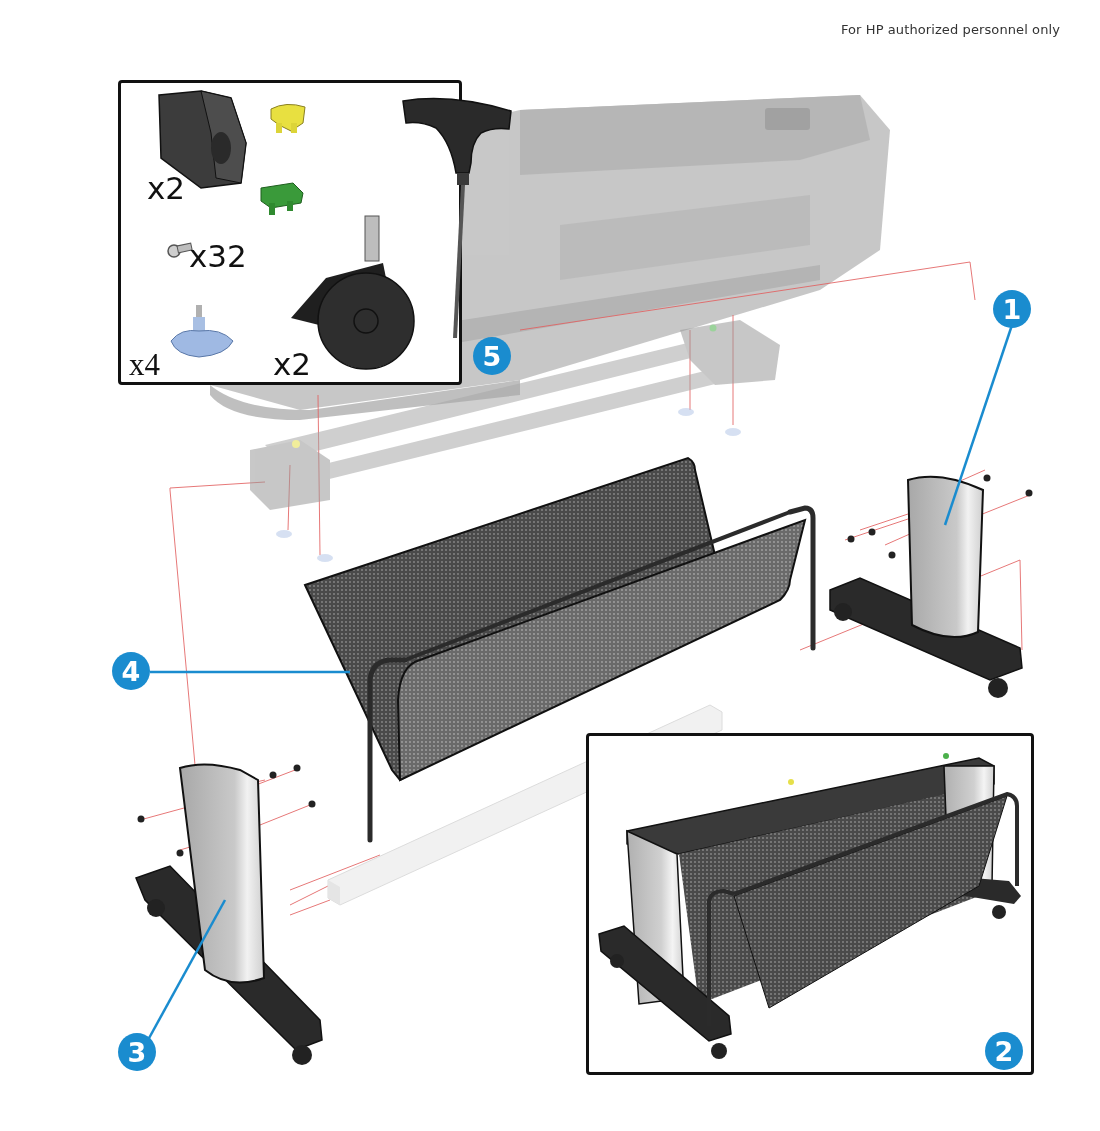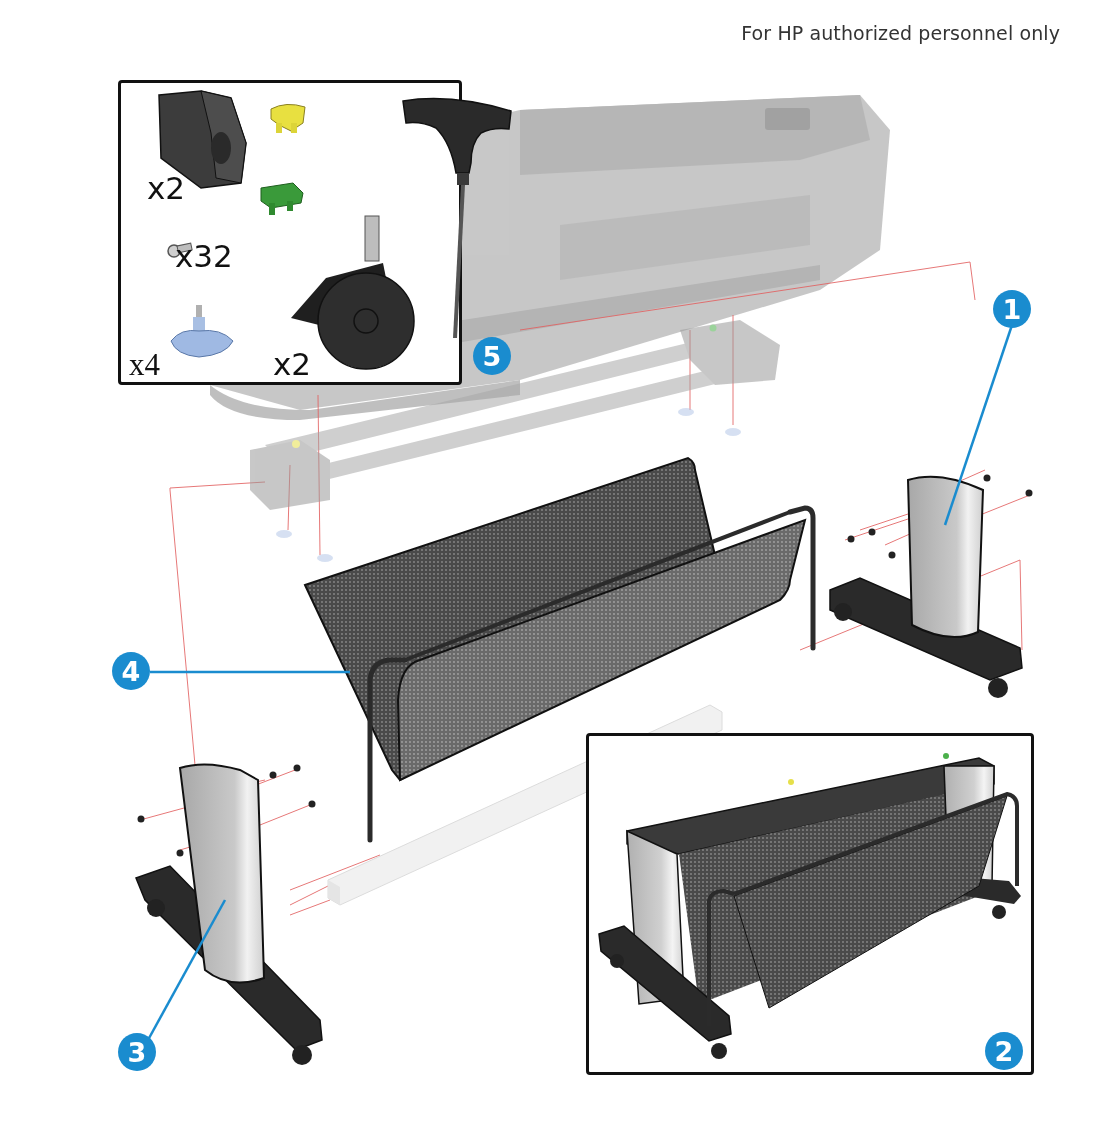--- a/index.html
+++ b/index.html
@@ -1,17 +1,17 @@
 <!DOCTYPE html>
 <html><head>
 <meta charset="utf-8">
 <style>
   html, body { margin: 0; padding: 0; background: #ffffff; }
   body { width: 1100px; height: 1131px; position: relative; overflow: hidden; font-family: "DejaVu Sans", sans-serif; }
-  .header-note { position: absolute; top: 22px; right: 40px; font-size: 19px; color: #333; letter-spacing: 0.1px; font-family: "DejaVu Sans", sans-serif; }
+  .header-note { position: absolute; top: 22px; right: 40px; font-size: 13px; color: #333; letter-spacing: 0.1px; font-family: "DejaVu Sans", sans-serif; }
   svg.canvas { position: absolute; left: 0; top: 0; }
   .inset { position: absolute; background: #fff; border: 3px solid #111; border-radius: 4px; box-sizing: border-box; }
   .qty { position: absolute; font-size: 31px; color: #111; font-family: "DejaVu Sans", sans-serif; line-height: 1; }
   .callout { position: absolute; width: 38px; height: 38px; border-radius: 50%; background: #1a8ccf; color: #fff; font-size: 27px; font-weight: bold; display: flex; align-items: center; justify-content: center; font-family: "DejaVu Sans", sans-serif; line-height: 1; }
 </style>
 </head>
 <body>
 
 <div class="header-note">For HP authorized personnel only</div>
 
@@ -164,21 +164,21 @@
     </g>
 
     <g>
       <path d="M282 18 Q330 10 390 28 L388 46 Q372 44 360 50 Q350 60 350 80 L348 90 L335 90 Q330 60 315 45 Q300 38 285 40 Z" fill="#2a2a2a" stroke="#111" stroke-width="1.5"></path>
       <rect x="336" y="90" width="12" height="12" fill="#3a3a3a"></rect>
       <line x1="342" y1="102" x2="334" y2="255" stroke="#555" stroke-width="4"></line>
     </g>
   </svg>
 
   <span class="qty" style="left:26px; top:90px;">x2</span>
-  <span class="qty" style="left:54px; top:158px;">x32</span>
+  <span class="qty" style="left:68px; top:158px;">x32</span>
   <span class="qty" style="left:8px; top:266px;font-family:Liberation Serif, serif;">x4</span>
   <span class="qty" style="left:152px; top:266px;">x2</span>
 
   <div class="callout" style="left:352px; top:254px;">
     <span>5</span>
   </div>
 </div>
 
 <div class="inset" style="left:586px; top:733px; width:448px; height:342px;">
   <svg width="442" height="336" viewBox="0 0 442 336" style="position:absolute;left:0;top:0;">

